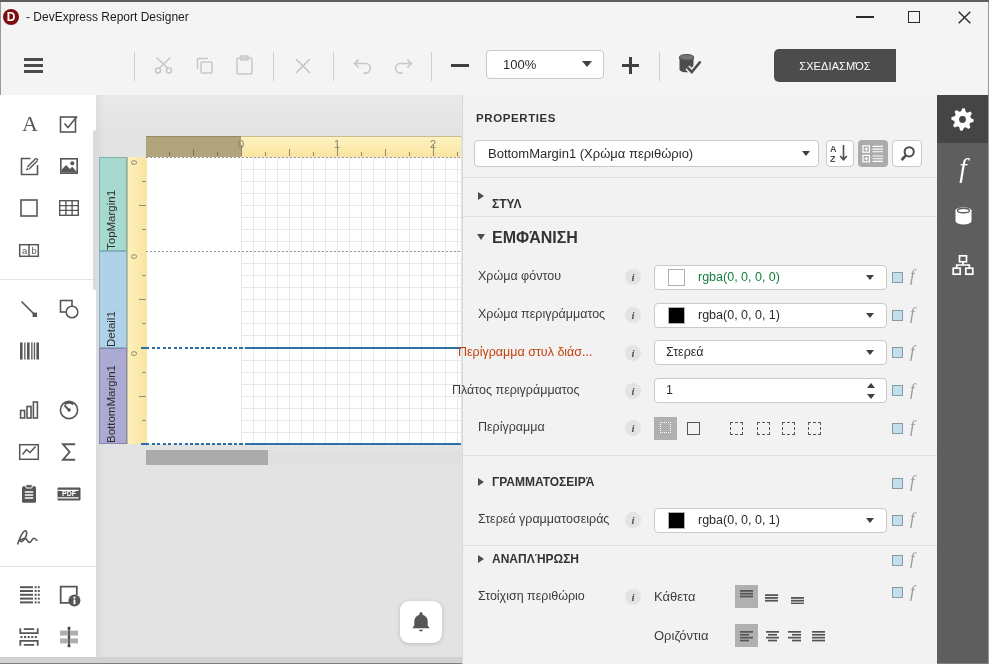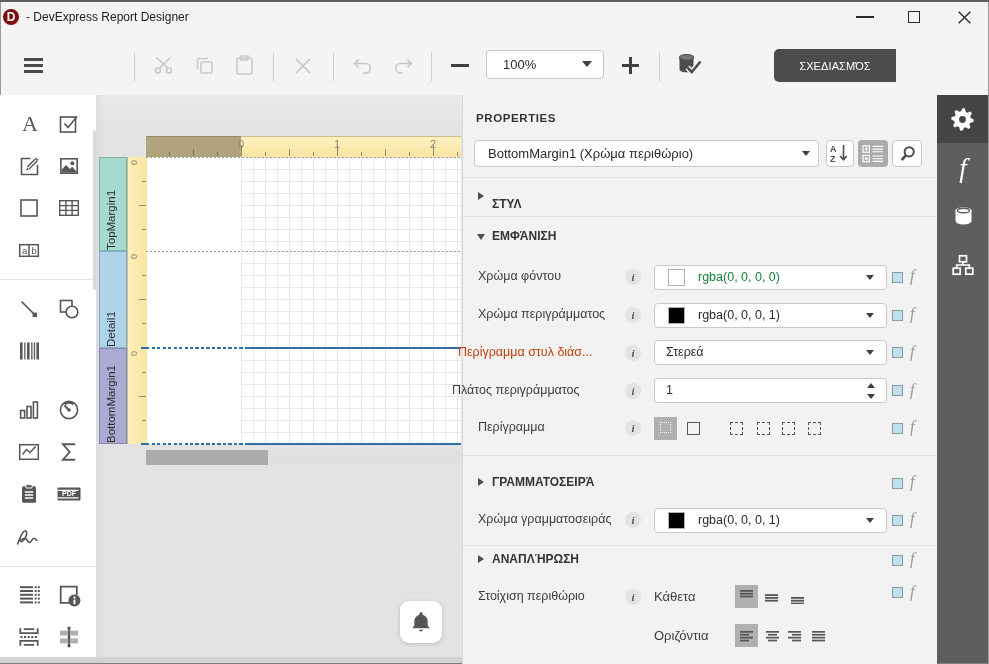--- a/index.html
+++ b/index.html
@@ -306,21 +306,21 @@
     <circle cx="11.2" cy="6.8" r="4.6" stroke="#4d4d4d" stroke-width="2" fill="none"></circle>
     <path d="M7.9,10.4 L3.6,15" stroke="#4d4d4d" stroke-width="2.6"></path>
   </svg>
 <div class="abs" style="left:463px;top:177px;width:474px;height:1px;background:#e0e0e0;"></div>
 <div class="abs" style="left:463px;top:216px;width:474px;height:1px;background:#e0e0e0;"></div>
 <div class="abs" style="left:463px;top:455px;width:474px;height:1px;background:#e0e0e0;"></div>
 <div class="abs" style="left:463px;top:545px;width:474px;height:1px;background:#e0e0e0;"></div>
 <div class="abs" style="left:478px;top:192px;width:0;height:0;border-top:4.5px solid transparent;border-bottom:4.5px solid transparent;border-left:6px solid #4d4d4d;"></div>
 <div class="abs" style="left:492px;top:189px;font-size:12px;font-weight:bold;color:#333;margin-top:8px;">ΣΤΥΛ</div>
 <div class="abs" style="left:477px;top:234px;width:0;height:0;border-left:4.5px solid transparent;border-right:4.5px solid transparent;border-top:6px solid #4d4d4d;"></div>
-<div class="abs" style="left:492px;top:229px;font-size:12px;font-weight:bold;color:#333;">ΕΜΦΆΝΙΣΗ</div>
+<div class="abs" style="left:492px;top:229px;font-size:16px;font-weight:bold;color:#333;">ΕΜΦΆΝΙΣΗ</div>
 <div class="abs" style="left:478px;top:478px;width:0;height:0;border-top:4.5px solid transparent;border-bottom:4.5px solid transparent;border-left:6px solid #4d4d4d;"></div>
 <div class="abs" style="left:492px;top:475px;font-size:12px;font-weight:bold;color:#333;">ΓΡΑΜΜΑΤΟΣΕΙΡΆ</div>
 <div class="abs" style="left:478px;top:555px;width:0;height:0;border-top:4.5px solid transparent;border-bottom:4.5px solid transparent;border-left:6px solid #4d4d4d;"></div>
 <div class="abs" style="left:492px;top:552px;font-size:12px;font-weight:bold;color:#333;">ΑΝΑΠΛΉΡΩΣΗ</div>
 <div class="abs" style="left:478px;top:269px;font-size:12.5px;color:#3d3d3d;">Χρώμα φόντου</div>
 <div class="abs" style="left:625px;top:269px;width:16px;height:16px;border-radius:50%;background:#e3e3e3;font-family:'Liberation Serif',serif;font-style:italic;font-weight:bold;font-size:11px;color:#555;text-align:center;line-height:16px;">i</div>
 <div class="abs" style="left:654px;top:264.5px;width:233px;height:25px;background:#fff;border:1px solid #c9c9c9;border-radius:4px;box-sizing:border-box;"></div>
 <div class="abs" style="left:866px;top:274.5px;width:0;height:0;border-left:4.5px solid transparent;border-right:4.5px solid transparent;border-top:5.5px solid #404040;"></div>
 <div class="abs" style="left:668px;top:268.5px;width:17px;height:17px;background:#fff;border:1px solid #b0b0b0;box-sizing:border-box;"></div>
 <div class="abs" style="left:698px;top:269.5px;font-size:12.5px;color:#15803d;">rgba(0, 0, 0, 0)</div>
@@ -357,21 +357,21 @@
 <div class="abs" style="left:730px;top:421.5px;width:13px;height:13px;border:1px dashed #555;box-sizing:border-box;"></div>
 <div class="abs" style="left:756.5px;top:421.5px;width:13px;height:13px;border:1px dashed #555;box-sizing:border-box;"></div>
 <div class="abs" style="left:781.5px;top:421.5px;width:13px;height:13px;border:1px dashed #555;box-sizing:border-box;"></div>
 <div class="abs" style="left:807.5px;top:421.5px;width:13px;height:13px;border:1px dashed #555;box-sizing:border-box;"></div>
 <div class="abs" style="left:892px;top:422.5px;width:9px;height:9px;background:#bfe0ec;border:1px solid #8a9aa2;"></div>
 <div class="abs" style="left:910px;top:417px;width:14px;font-family:'Liberation Serif',serif;font-style:italic;font-size:16.5px;color:#9a9a9a;">f</div>
 <div class="abs" style="left:892px;top:477.5px;width:9px;height:9px;background:#bfe0ec;border:1px solid #8a9aa2;"></div>
 <div class="abs" style="left:910px;top:472px;width:14px;font-family:'Liberation Serif',serif;font-style:italic;font-size:16.5px;color:#9a9a9a;">f</div>
 <div class="abs" style="left:892px;top:554.5px;width:9px;height:9px;background:#bfe0ec;border:1px solid #8a9aa2;"></div>
 <div class="abs" style="left:910px;top:549px;width:14px;font-family:'Liberation Serif',serif;font-style:italic;font-size:16.5px;color:#9a9a9a;">f</div>
-<div class="abs" style="left:478px;top:512px;font-size:12.5px;color:#3d3d3d;">Χρώμα γραμματοσειράς</div>
+<div class="abs" style="left:478px;top:512px;font-size:12.5px;color:#3d3d3d;">Στερεά γραμματοσειράς</div>
 <div class="abs" style="left:625px;top:512px;width:16px;height:16px;border-radius:50%;background:#e3e3e3;font-family:'Liberation Serif',serif;font-style:italic;font-weight:bold;font-size:11px;color:#555;text-align:center;line-height:16px;">i</div>
 <div class="abs" style="left:654px;top:507.5px;width:233px;height:25px;background:#fff;border:1px solid #c9c9c9;border-radius:4px;box-sizing:border-box;"></div>
 <div class="abs" style="left:866px;top:517.5px;width:0;height:0;border-left:4.5px solid transparent;border-right:4.5px solid transparent;border-top:5.5px solid #404040;"></div>
 <div class="abs" style="left:668px;top:511.5px;width:17px;height:17px;background:#000;border:1px solid #b0b0b0;box-sizing:border-box;"></div>
 <div class="abs" style="left:698px;top:512.5px;font-size:12.5px;color:#2b2b2b;">rgba(0, 0, 0, 1)</div>
 <div class="abs" style="left:892px;top:514.5px;width:9px;height:9px;background:#bfe0ec;border:1px solid #8a9aa2;"></div>
 <div class="abs" style="left:910px;top:509px;width:14px;font-family:'Liberation Serif',serif;font-style:italic;font-size:16.5px;color:#9a9a9a;">f</div>
 <div class="abs" style="left:478px;top:589px;font-size:12.5px;color:#3d3d3d;">Στοίχιση περιθώριο</div>
 <div class="abs" style="left:625px;top:589px;width:16px;height:16px;border-radius:50%;background:#e3e3e3;font-family:'Liberation Serif',serif;font-style:italic;font-weight:bold;font-size:11px;color:#555;text-align:center;line-height:16px;">i</div>
 <div class="abs" style="left:654px;top:589px;font-size:13px;color:#3d3d3d;">Κάθετα</div>

